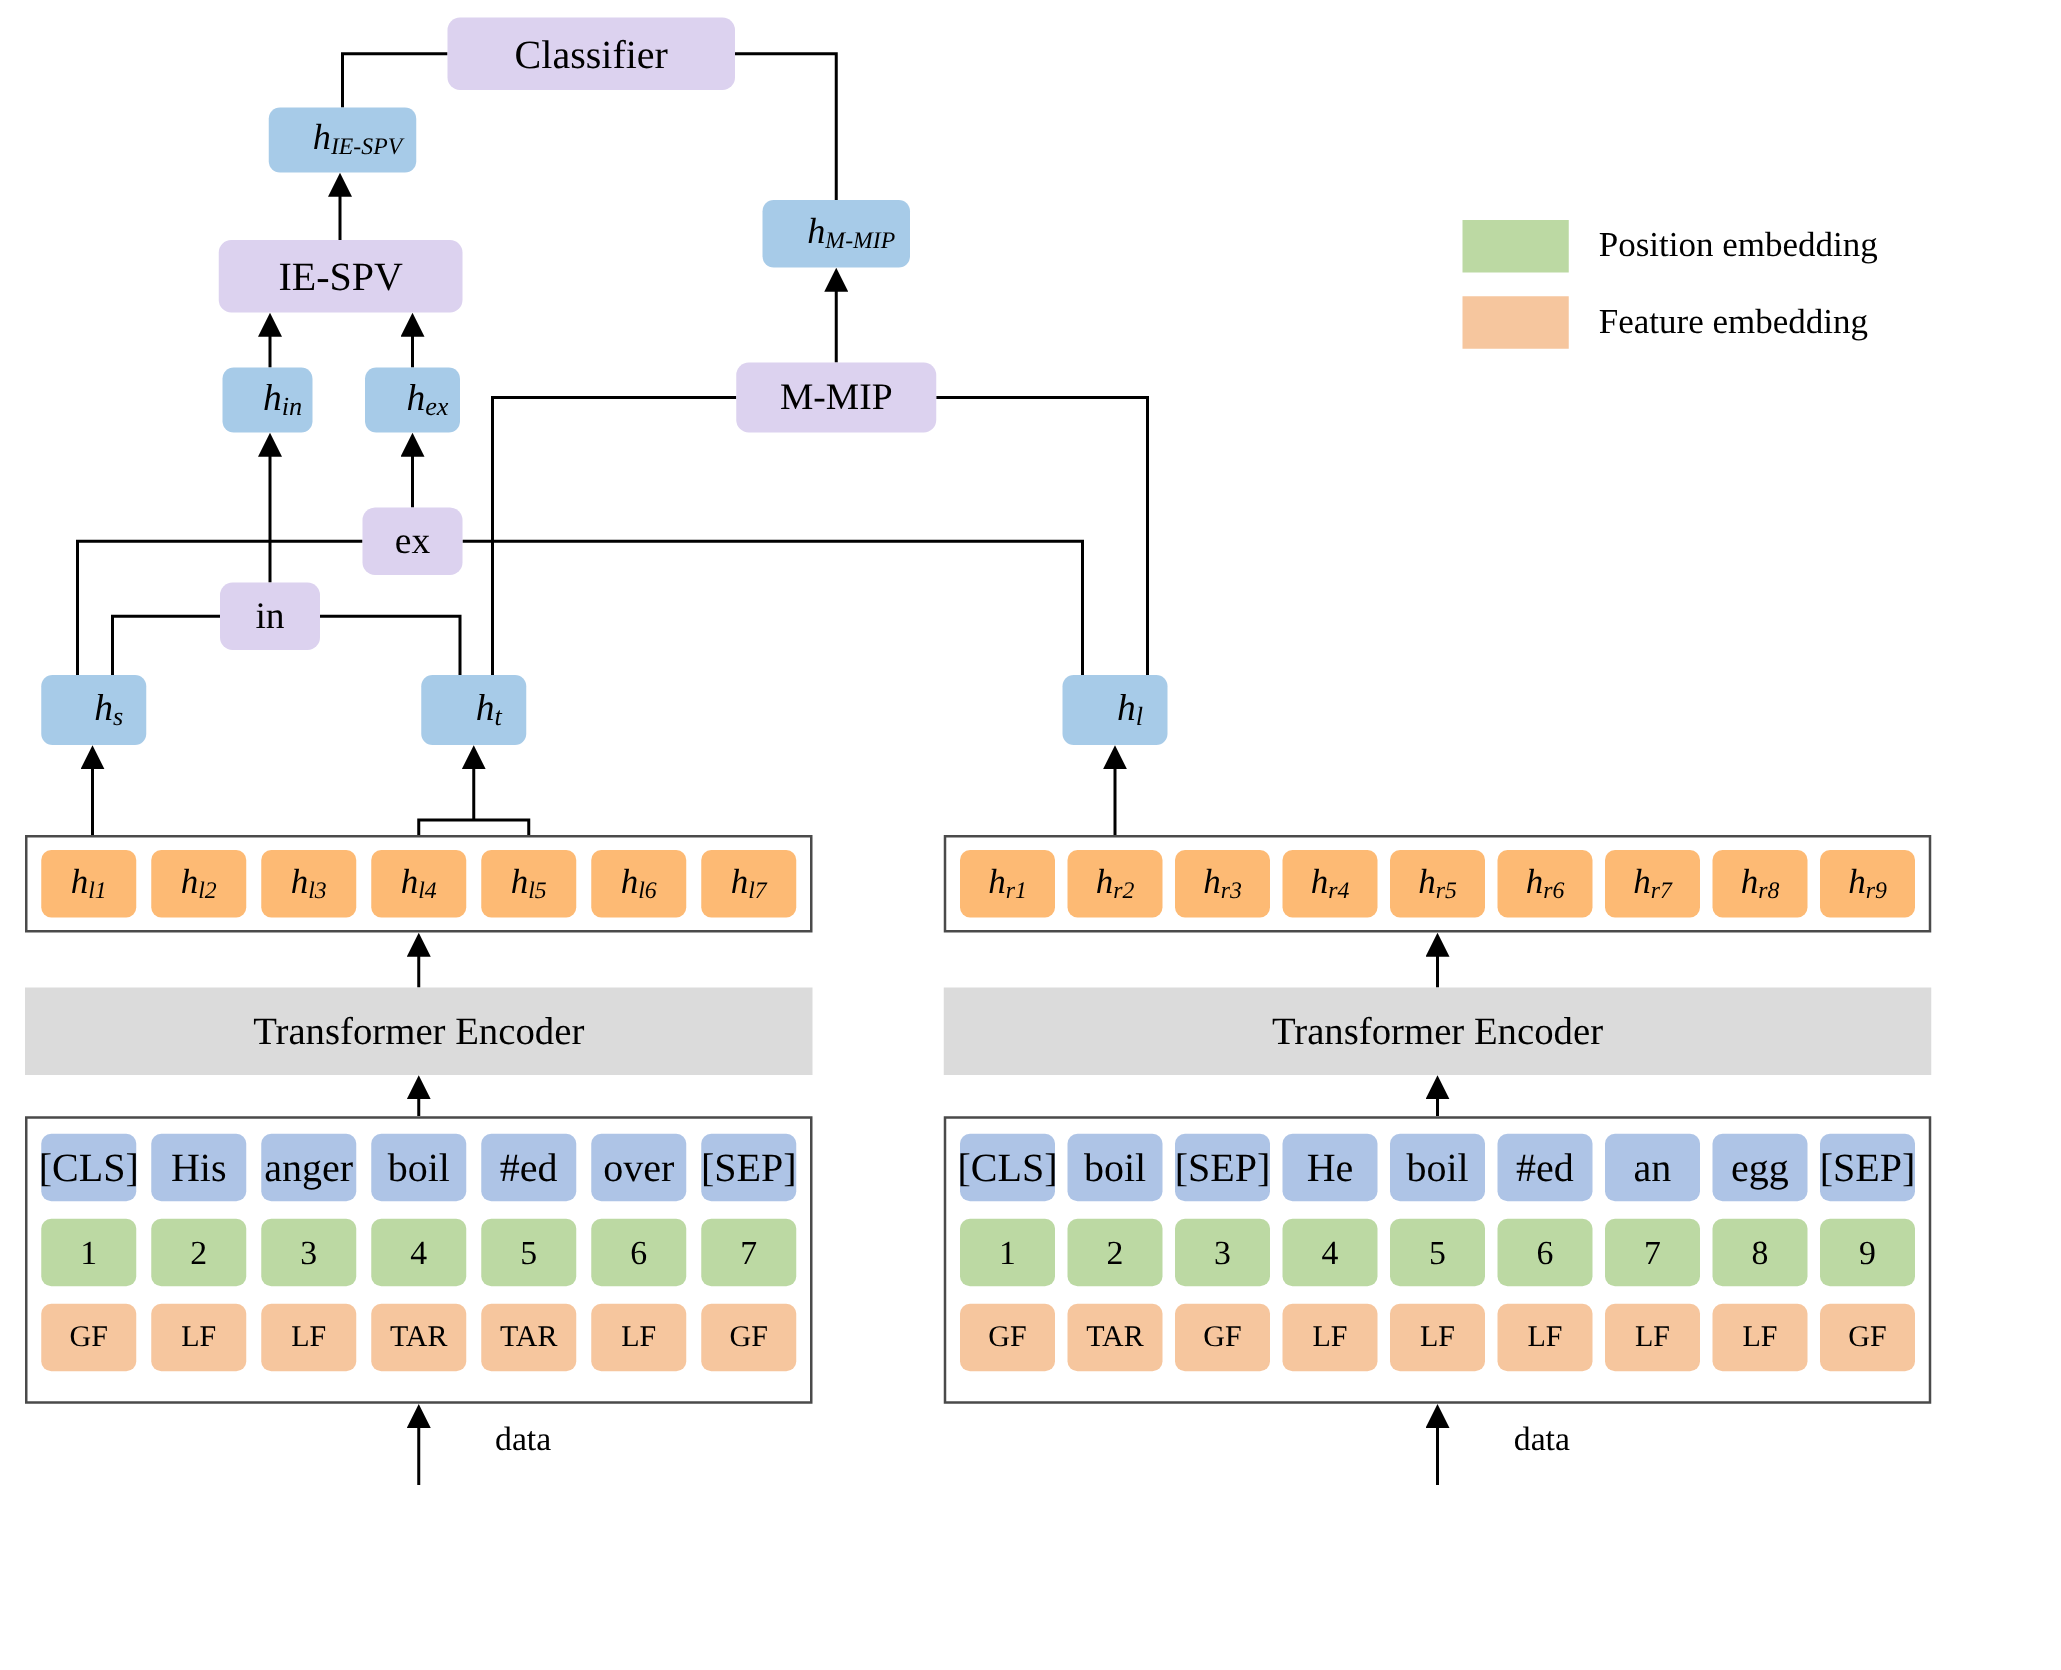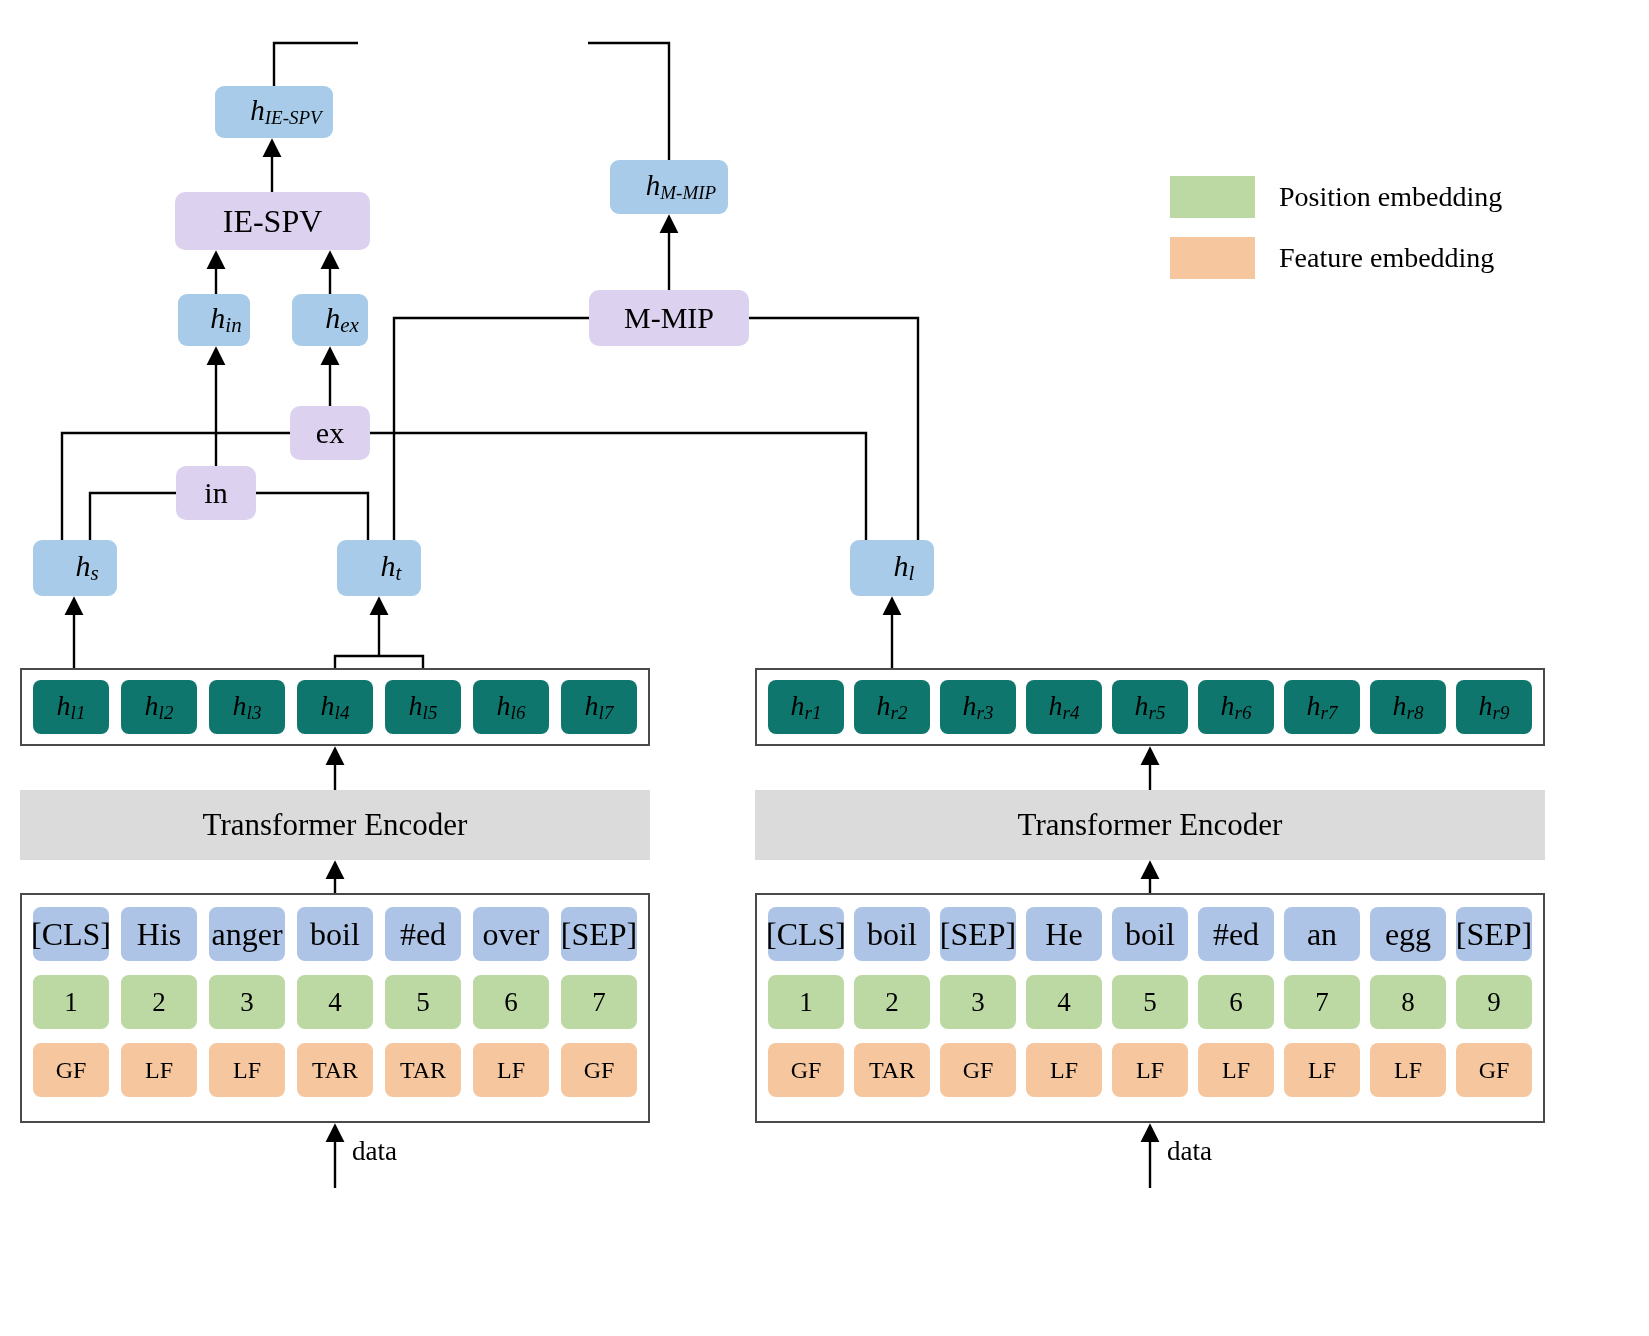--- a/index.html
+++ b/index.html
@@ -4,41 +4,41 @@
 <style>
   html,body {margin:0; padding:0; background:#ffffff;}
   .canvas {
     position:relative; width:1649px; height:1336px; background:#ffffff;
     font-family:"Liberation Serif","DejaVu Serif",serif; color:#000; overflow:hidden;
   }
   .box {position:absolute; display:flex; align-items:center; justify-content:center; box-sizing:border-box; text-align:center;}
   .pbox {background:#DCD2EF; border-radius:10px;}
   .hnode {background:#A7CBE8; border-radius:9px;padding-left:24px;}
   .cell {position:absolute; width:76px; height:54px; display:flex; align-items:center; justify-content:center; border-radius:8px; box-sizing:border-box;}
-  .hid {background:#0f766e;}
+  .hid {background:#fdba74;}
   .bg-tok {background:#AEC4E6;}
   .bg-pos {background:#BCD9A3;}
   .bg-feat {background:#F6C69E;}
   .container {position:absolute; border:2px solid #4a4a4a; box-sizing:border-box; background:#ffffff;}
   .encoder {position:absolute; background:#DBDBDB; display:flex; align-items:center; justify-content:center; font-size:31px;text-align:right;}
   .hlabel {white-space:nowrap; line-height:1;}
   .hbase {font-style:italic; font-size:28px;}
   .hsub {font-style:italic; font-size:19px;}
   .hnode .hbase {font-size:30px;}
   .hnode .hsub {font-size:21px;}
   .bignode .hbase {font-size:29px;}
   .bignode .hsub {font-size:19px;}
   .tok {font-size:32px;}
   .pos {font-size:27px;}
   .feat {font-size:24px;}
   .legend-row {position:absolute; display:flex; align-items:center;}
   .swatch {width:85px; height:42px; margin-right:24px;}
   .legend-label {font-size:28px; white-space:nowrap;}
   .curriculum {position:absolute; background:#FBDE73; display:flex; align-items:center; justify-content:center; font-size:33px; border-radius:3px;}
-  .data-label {position:absolute; font-size:27px;}
+  .data-label {position:absolute; font-size:27px;margin-left:44px;}
   svg.wires {position:absolute; left:0; top:0; pointer-events:none;}
   .fs32 {font-size:32px;}
   .fs30 {font-size:30px;}
 </style>
 </head>
 <body>
 
 <div class="canvas">
 
   <svg class="wires" width="1649" height="1336" viewBox="0 0 1649 1336">
@@ -70,20 +70,21 @@
       <line x1="892" y1="680" x2="892" y2="600" marker-end="url(#arr)"></line>
       <line x1="335" y1="790" x2="335" y2="750" marker-end="url(#arr)"></line>
       <line x1="1150" y1="790" x2="1150" y2="750" marker-end="url(#arr)"></line>
       <line x1="335" y1="893" x2="335" y2="864" marker-end="url(#arr)"></line>
       <line x1="1150" y1="893" x2="1150" y2="864" marker-end="url(#arr)"></line>
       <line x1="335" y1="1188" x2="335" y2="1127" marker-end="url(#arr)"></line>
       <line x1="1150" y1="1188" x2="1150" y2="1127" marker-end="url(#arr)"></line>
     </g>
   </svg>
 
+  <div class="box pbox fs32" style="left:358px; top:14px; width:230px; height:58px">Classifier</div>
 
   <div class="box hnode bignode" style="left:215px; top:86px; width:118px; height:52px">
     <span class="hlabel"><span class="hbase">h</span><sub class="hsub">IE-SPV</sub></span>
   </div>
 
   <div class="box hnode bignode" style="left:610px; top:160px; width:118px; height:54px">
     <span class="hlabel"><span class="hbase">h</span><sub class="hsub">M-MIP</sub></span>
   </div>
 
   <div class="box pbox fs32" style="left:175px; top:192px; width:195px; height:58px">IE-SPV</div>

